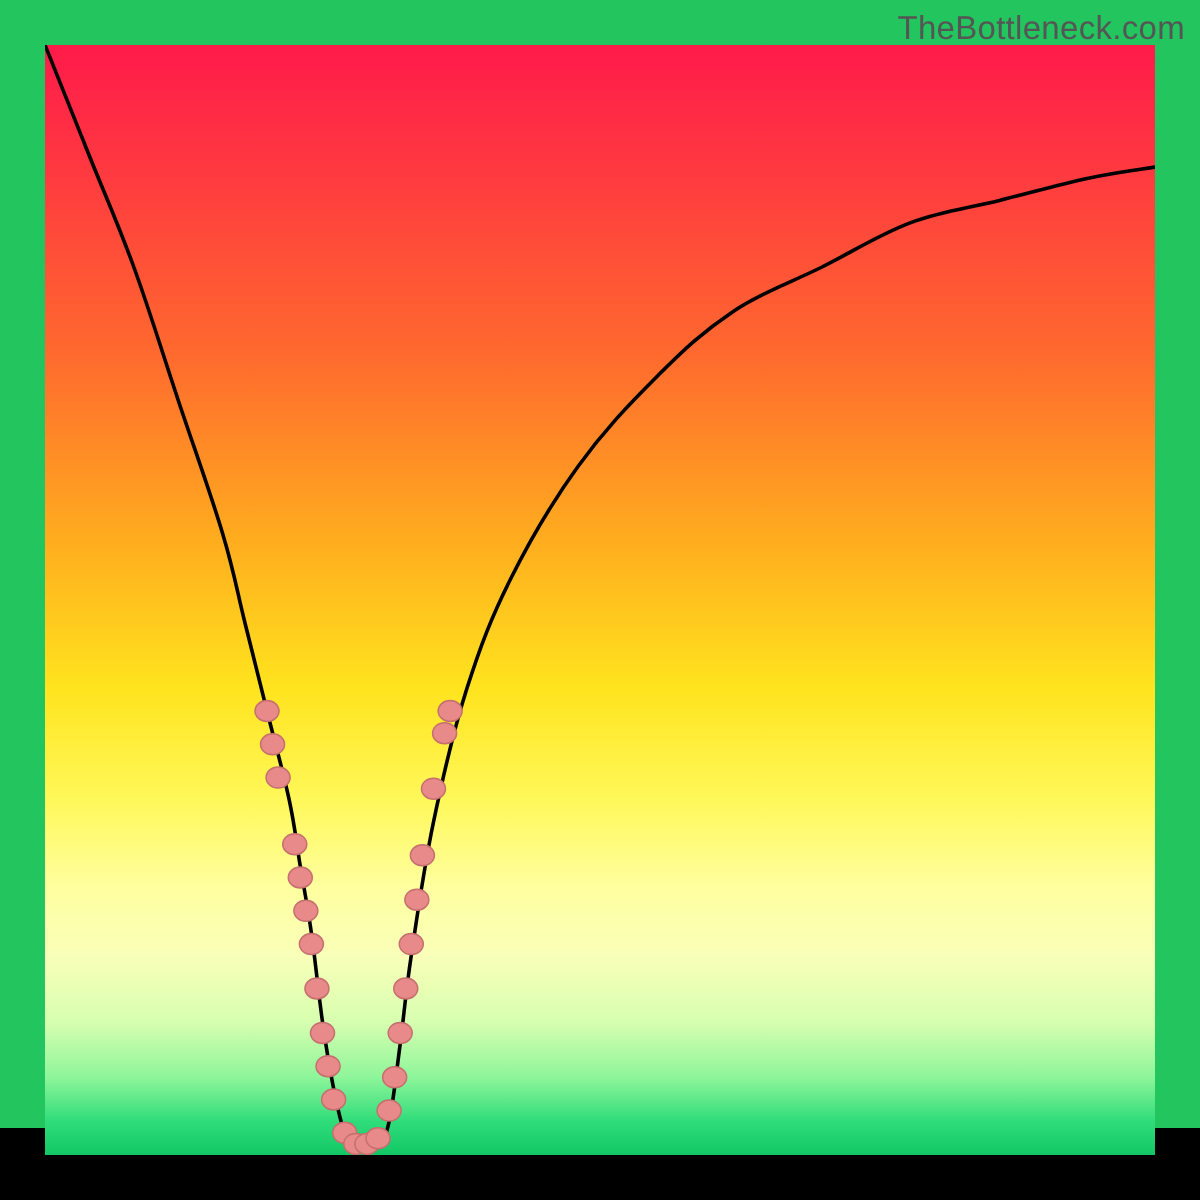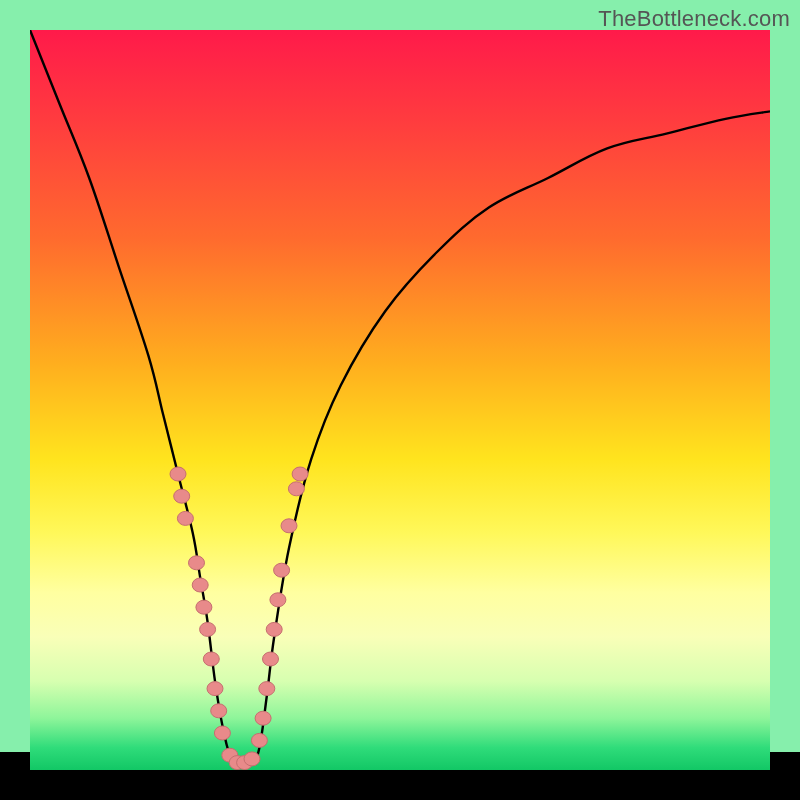--- a/index.html
+++ b/index.html
@@ -8,21 +8,21 @@
     width: 800px;
     height: 800px;
     overflow: hidden;
     background: #000;
     font-family: Arial, Helvetica, sans-serif;
   }
   .frame {
     position: relative;
     width: 800px;
     height: 752px;
-    background: #86efac;
+    background: #22c55e;
   }
   .plot-area {
     position: absolute;
     left: 30px;
     top: 30px;
     width: 740px;
     height: 740px;
     background: linear-gradient(
       to bottom,
       #ff1a4a 0%,

